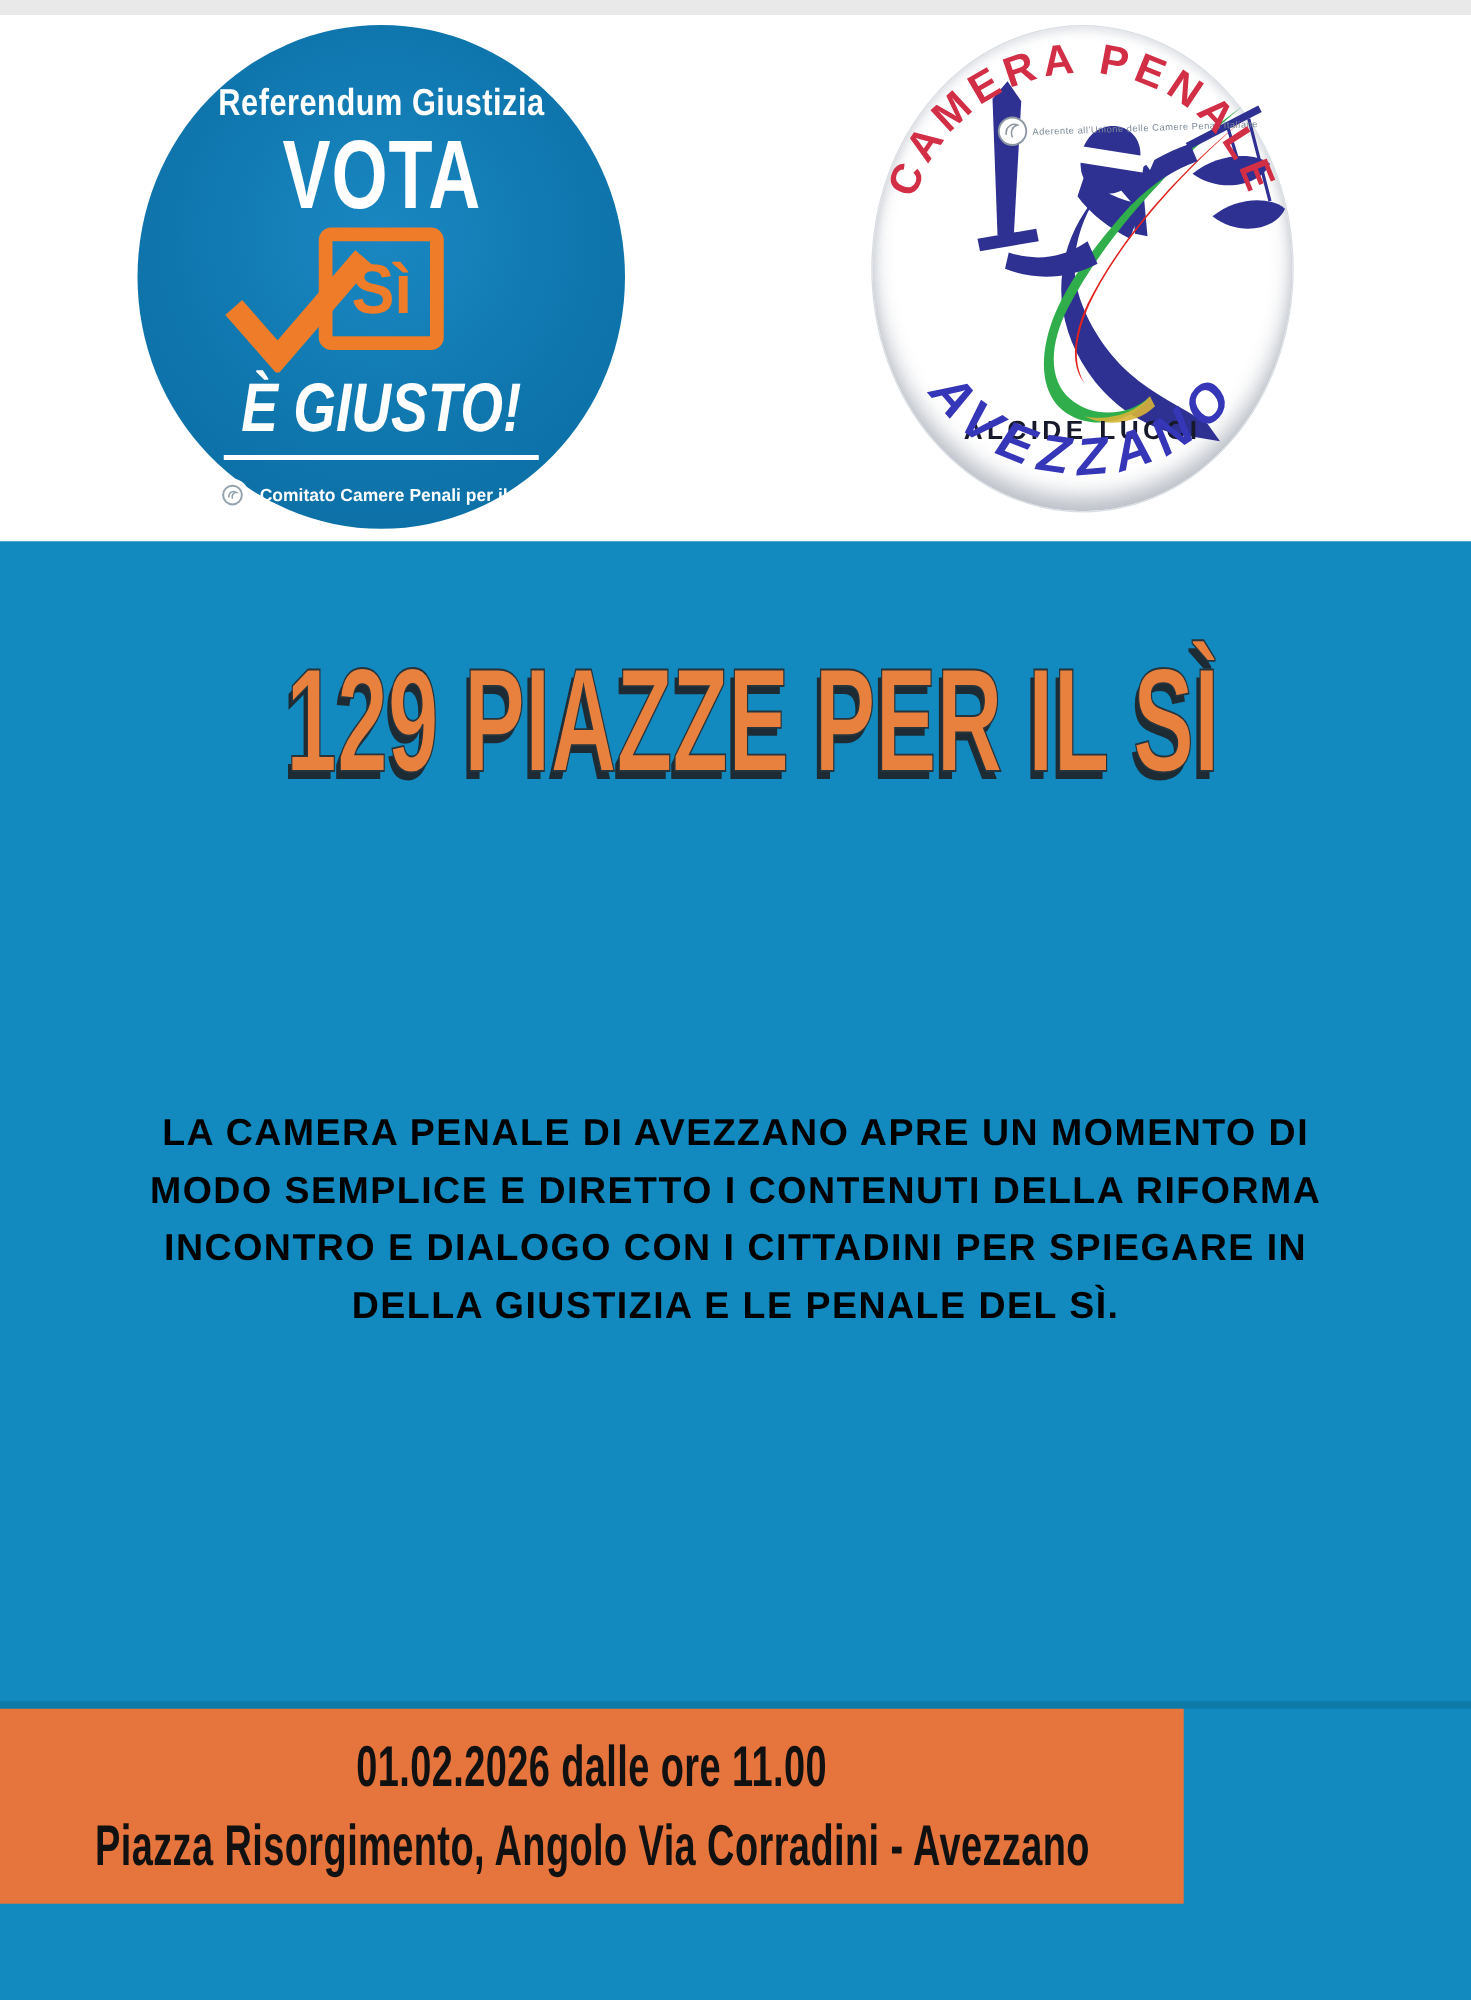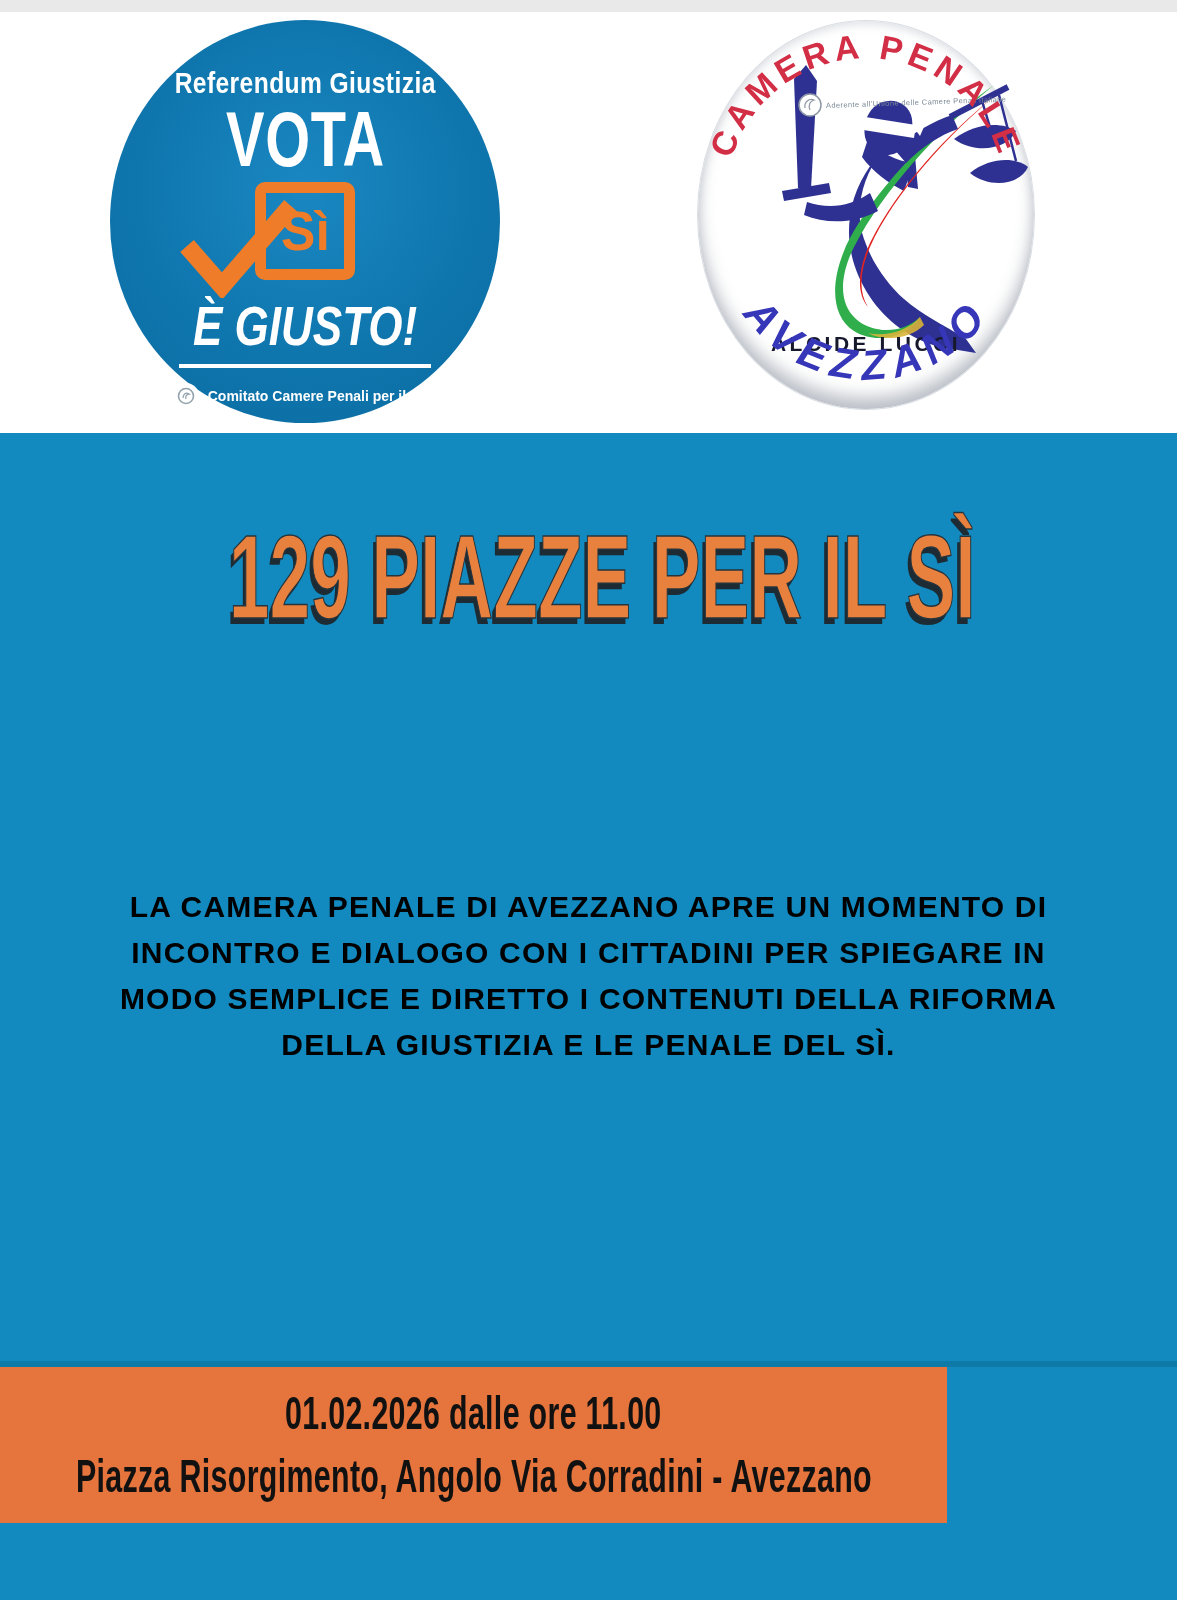--- a/index.html
+++ b/index.html
@@ -148,22 +148,22 @@
       </text>
     </svg>
   </div>
 
   <div class="title-wrap">
     <span class="title-text">129 PIAZZE PER IL SÌ</span>
   </div>
 
   <div class="body-wrap">
     <span class="body-line">LA CAMERA PENALE DI AVEZZANO APRE UN MOMENTO DI</span>
+    <span class="body-line">MODO SEMPLICE E DIRETTO I CONTENUTI DELLA RIFORMA</span>
     <span class="body-line">INCONTRO E DIALOGO CON I CITTADINI PER SPIEGARE IN</span>
-    <span class="body-line">MODO SEMPLICE E DIRETTO I CONTENUTI DELLA RIFORMA</span>
     <span class="body-line">DELLA GIUSTIZIA E LE PENALE DEL SÌ.</span>
   </div>
 
   <div class="footer-divider"></div>
   <div class="footer-bar">
     <span class="footer-line">01.02.2026 dalle ore 11.00</span>
     <span class="footer-line">Piazza Risorgimento, Angolo Via Corradini - Avezzano</span>
   </div>
 
 </div>

